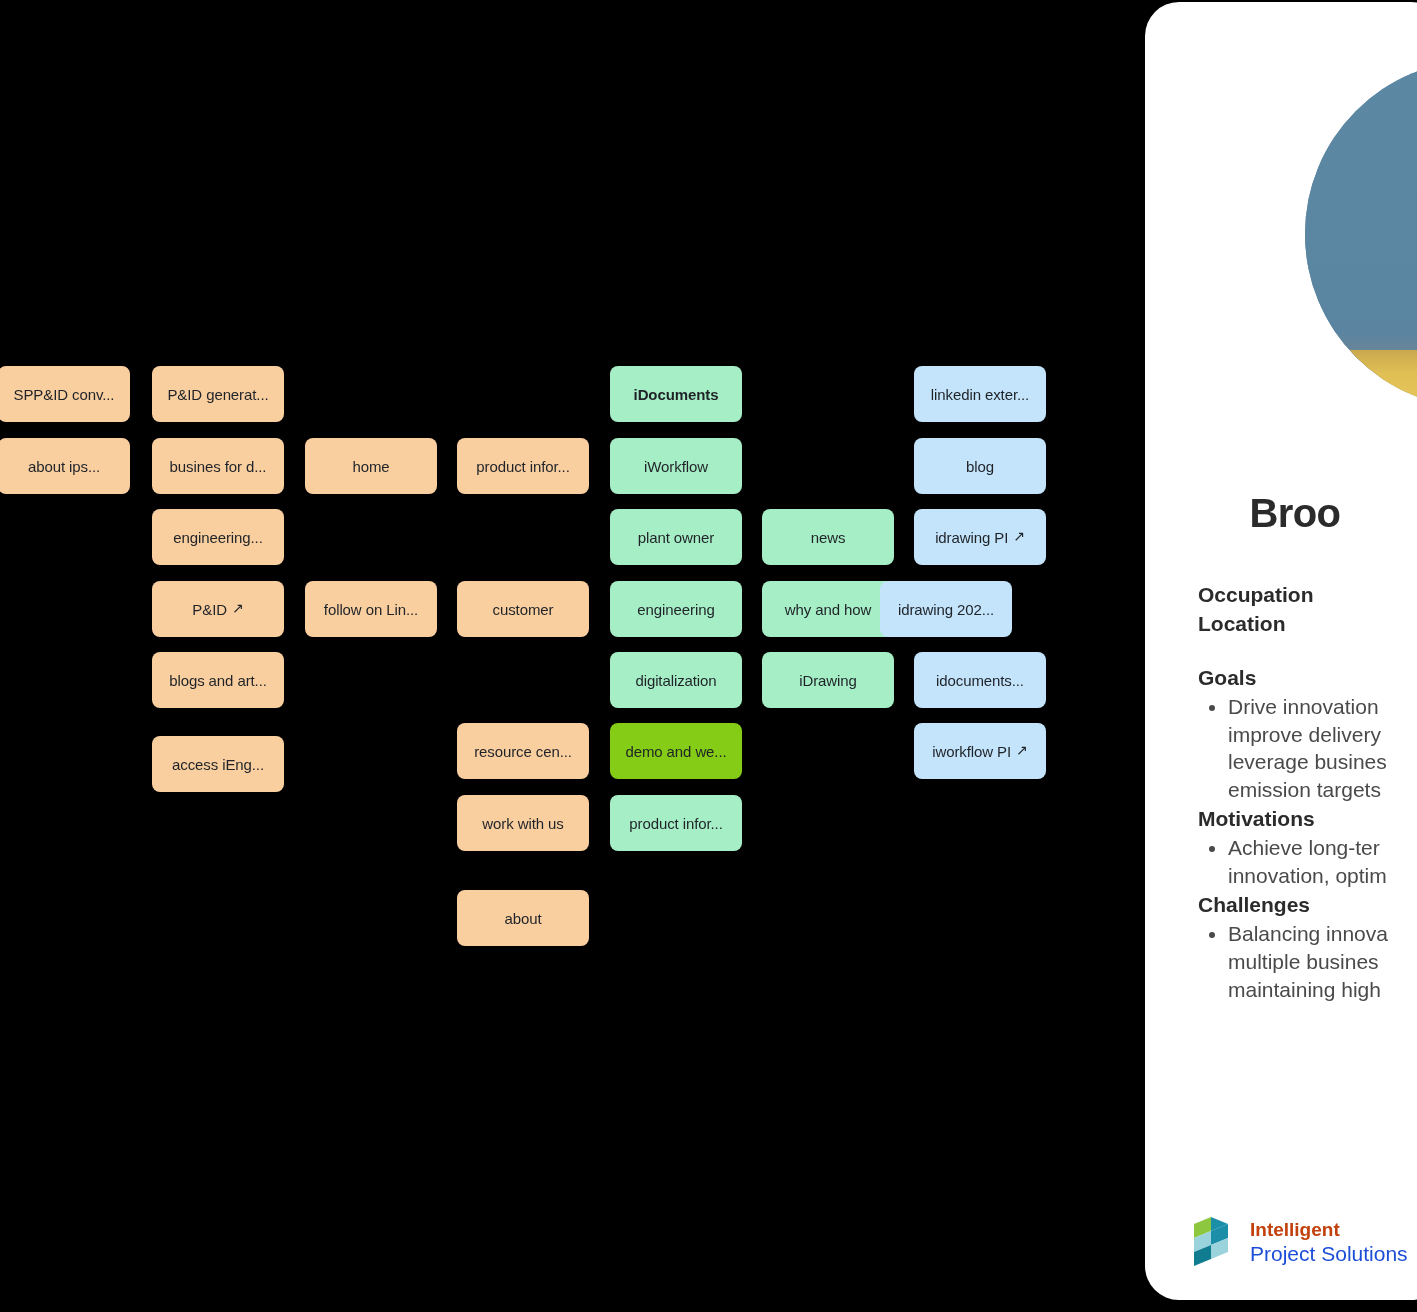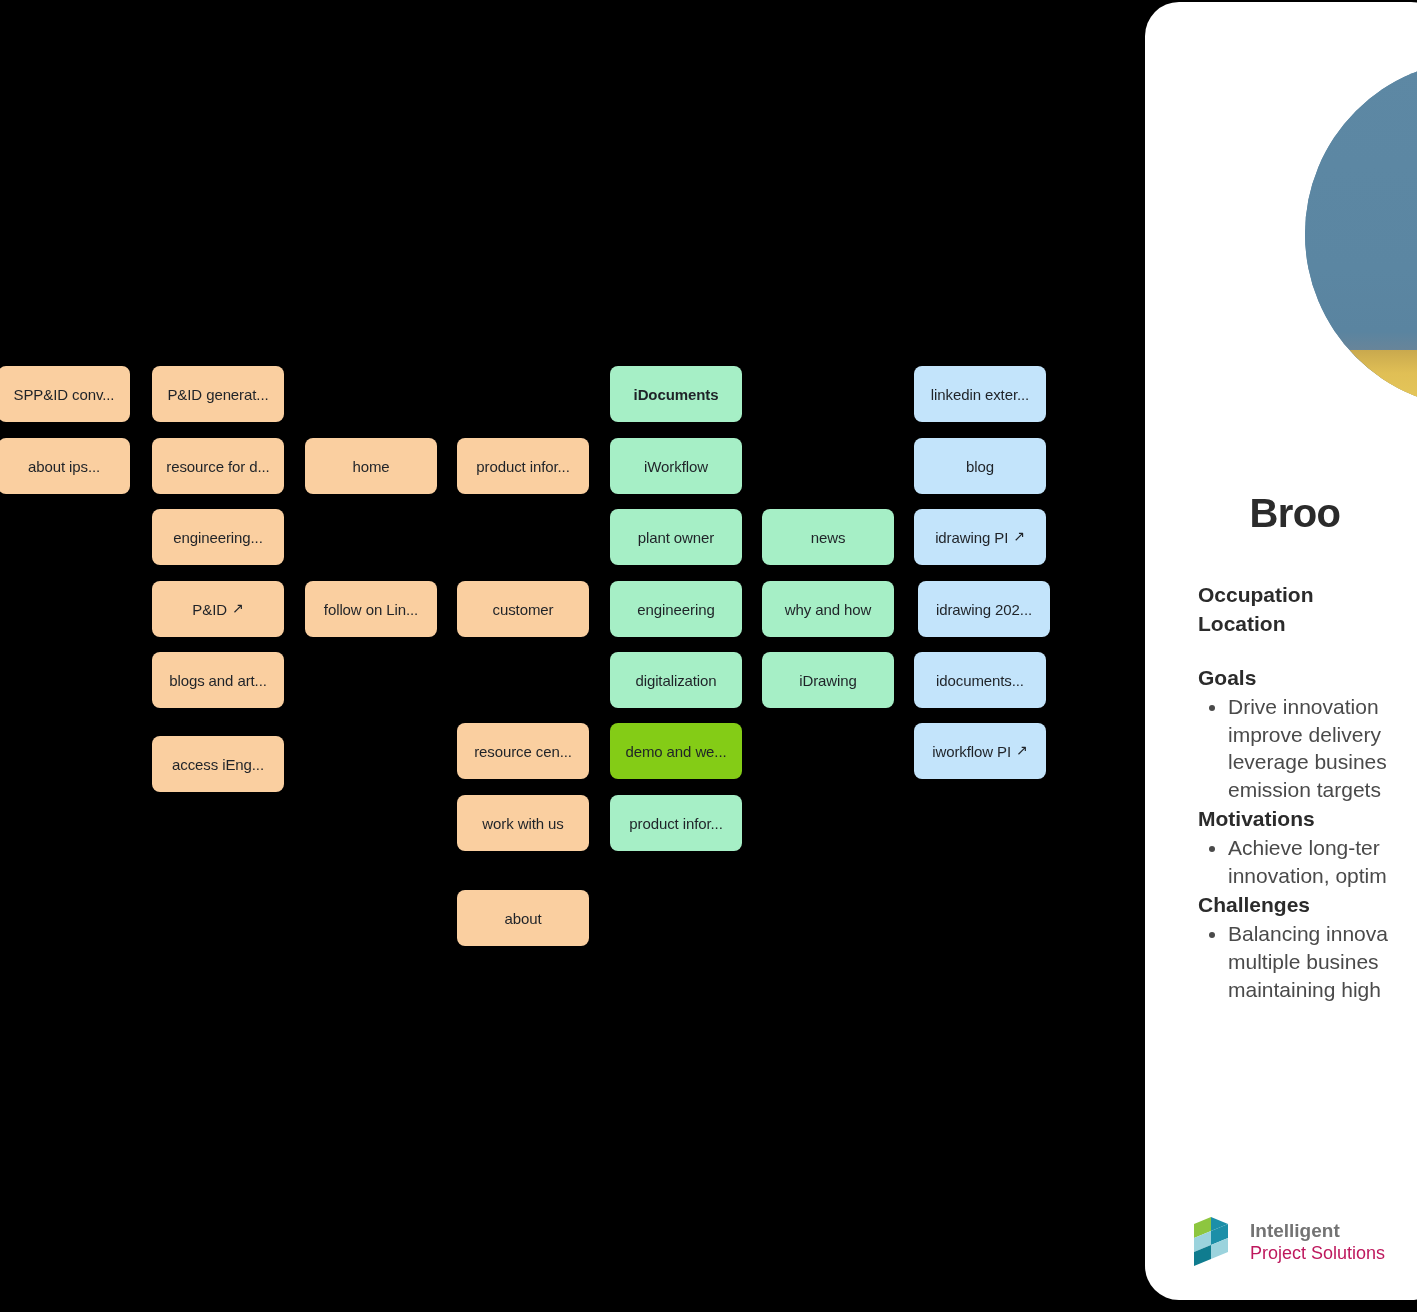--- a/index.html
+++ b/index.html
@@ -95,40 +95,40 @@
     font-size:21px;color:#4a4a4a;line-height:1.33;
     white-space:pre-wrap;
   }
 
   #logo{
     position:absolute;left:45px;bottom:32px;
     display:flex;align-items:center;gap:14px;
   }
   #logo .mark{width:46px;height:52px;flex:0 0 auto;}
   #logo .words{line-height:1.22;}
-  #logo .w1{font-size:19px;font-weight:bold;color:#737373;white-space:nowrap;}
-  #logo .w2{font-size:18px;color:#be185d;white-space:nowrap;}
+  #logo .w1{font-size:19px;font-weight:bold;color:#c2410c;white-space:nowrap;}
+  #logo .w2{font-size:21px;color:#1d4ed8;white-space:nowrap;}
 </style>
 </head>
 <body>
 
 <div id="canvas">
 
   <div id="cards">
       <div class="card c-orange" style="left: -2px; top: 366px; background: rgb(250, 207, 160);">
         <span class="lbl">SPP&amp;ID conv...</span>
       </div>
       <div class="card c-orange" style="left: -2px; top: 438px; background: rgb(250, 207, 160);">
         <span class="lbl">about ips...</span>
       </div>
       <div class="card c-orange" style="left: 152px; top: 366px; background: rgb(250, 207, 160);">
         <span class="lbl">P&amp;ID generat...</span>
       </div>
       <div class="card c-orange" style="left: 152px; top: 438px; background: rgb(250, 207, 160);">
-        <span class="lbl">resource for d...</span>
+        <span class="lbl">busines for d...</span>
       </div>
       <div class="card c-orange" style="left: 152px; top: 509px; background: rgb(250, 207, 160);">
         <span class="lbl">engineering...</span>
       </div>
       <div class="card c-orange" style="left: 152px; top: 581px; background: rgb(250, 207, 160);">
         <span class="lbl">P&amp;ID</span>
         <span class="ext">↗</span>
       </div>
       <div class="card c-orange" style="left: 152px; top: 652px; background: rgb(250, 207, 160);">
         <span class="lbl">blogs and art...</span>
@@ -190,21 +190,21 @@
       <div class="card c-blue" style="left: 914px; top: 366px; background: rgb(195, 228, 251);">
         <span class="lbl">linkedin exter...</span>
       </div>
       <div class="card c-blue" style="left: 914px; top: 438px; background: rgb(195, 228, 251);">
         <span class="lbl">blog</span>
       </div>
       <div class="card c-blue" style="left: 914px; top: 509px; background: rgb(195, 228, 251);">
         <span class="lbl">idrawing PI</span>
         <span class="ext">↗</span>
       </div>
-      <div class="card c-blue" style="left: 918px; top: 581px; background: rgb(195, 228, 251);">
+      <div class="card c-blue" style="left: 880px; top: 581px; background: rgb(195, 228, 251);">
         <span class="lbl">idrawing 202...</span>
       </div>
       <div class="card c-blue" style="left: 914px; top: 652px; background: rgb(195, 228, 251);">
         <span class="lbl">idocuments...</span>
       </div>
       <div class="card c-blue" style="left: 914px; top: 723px; background: rgb(195, 228, 251);">
         <span class="lbl">iworkflow PI</span>
         <span class="ext">↗</span>
       </div>
     </div>

